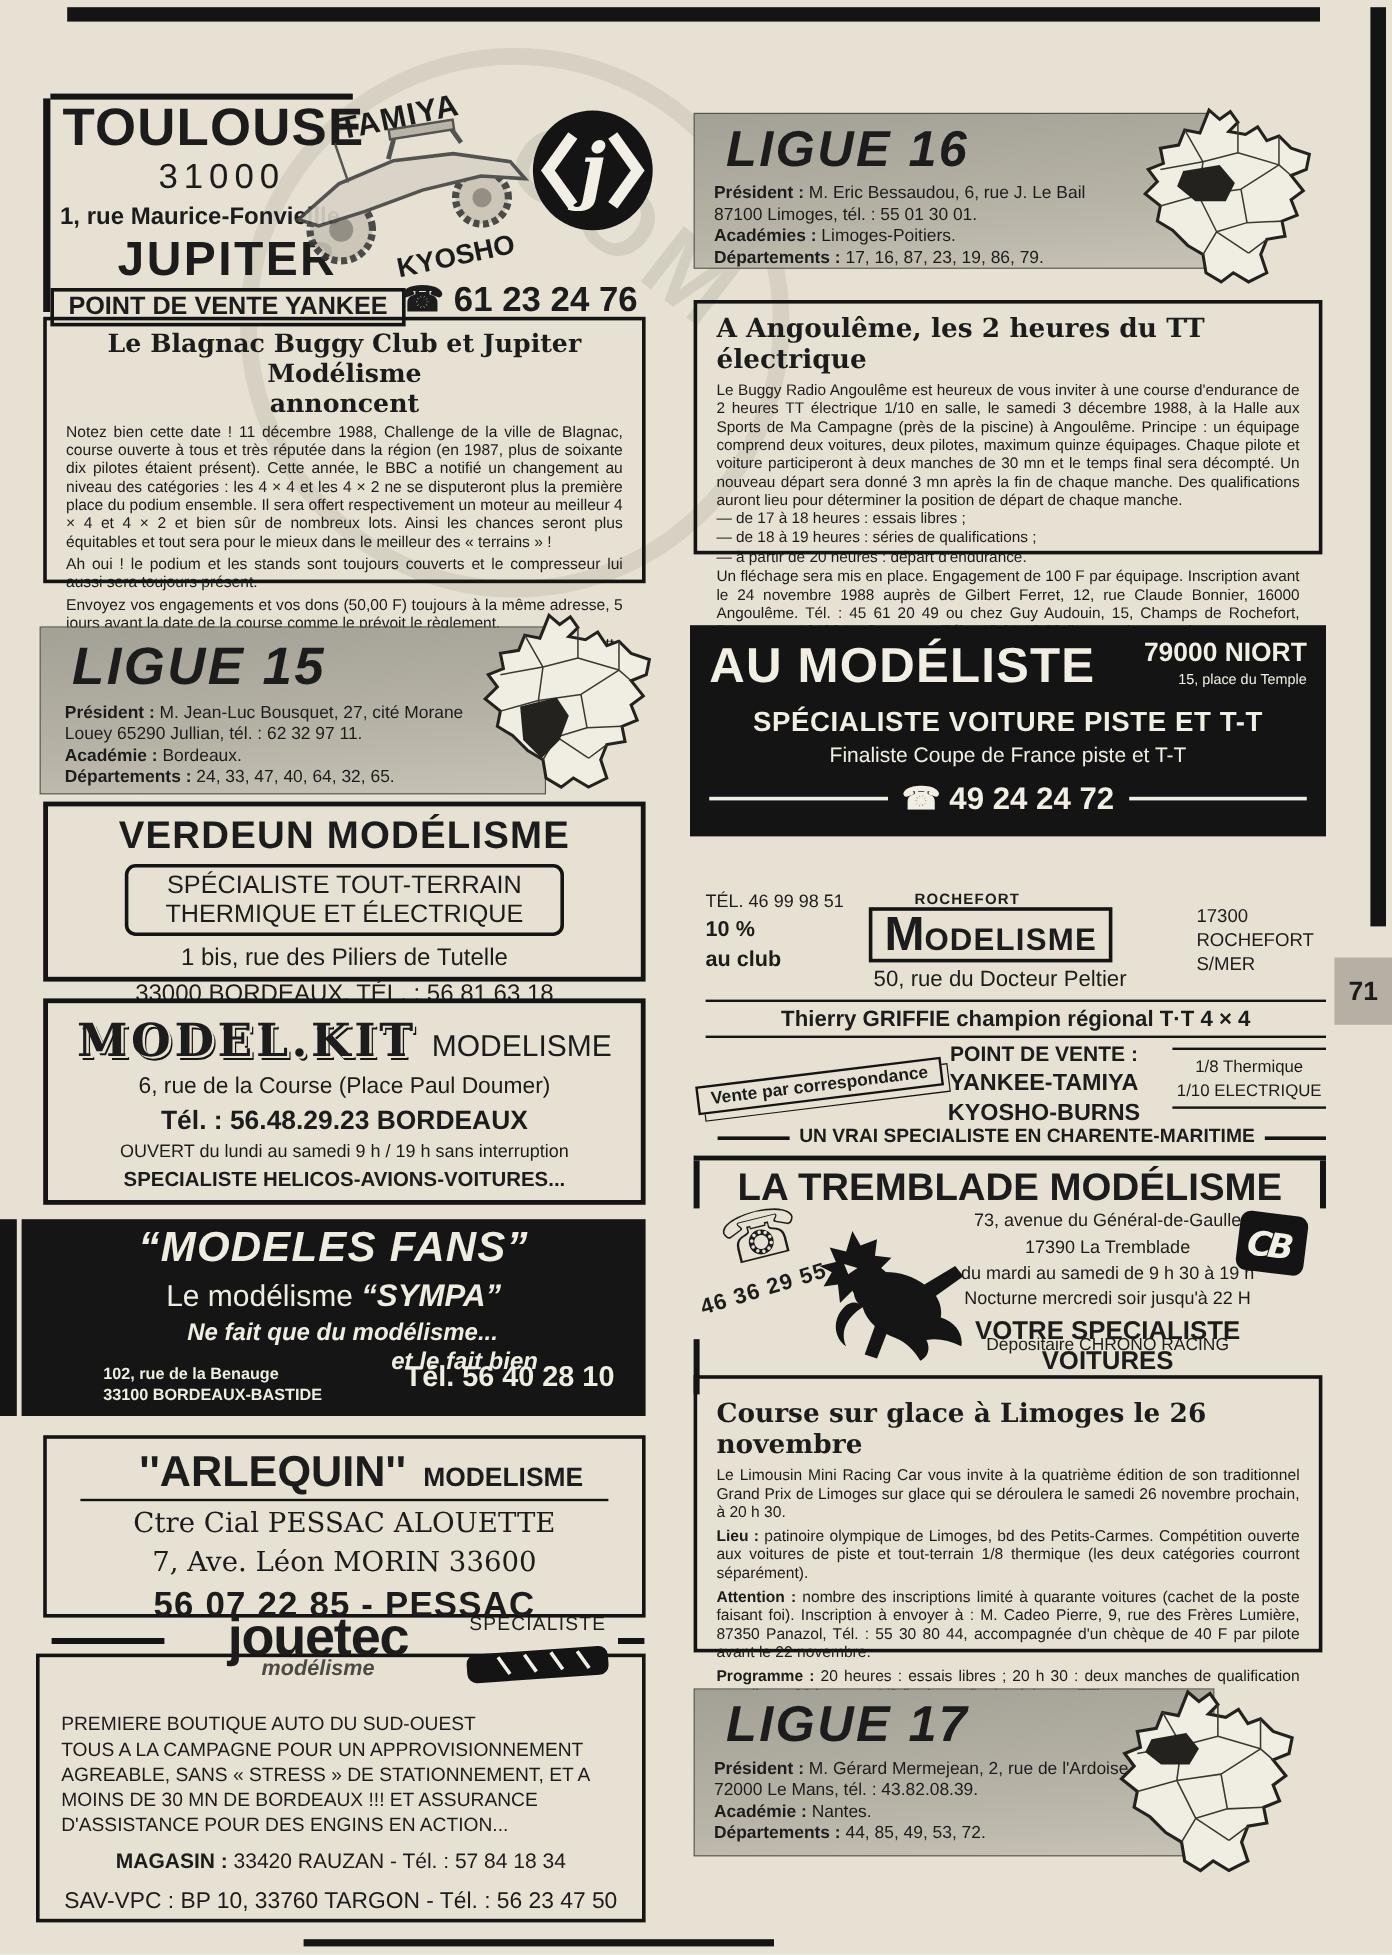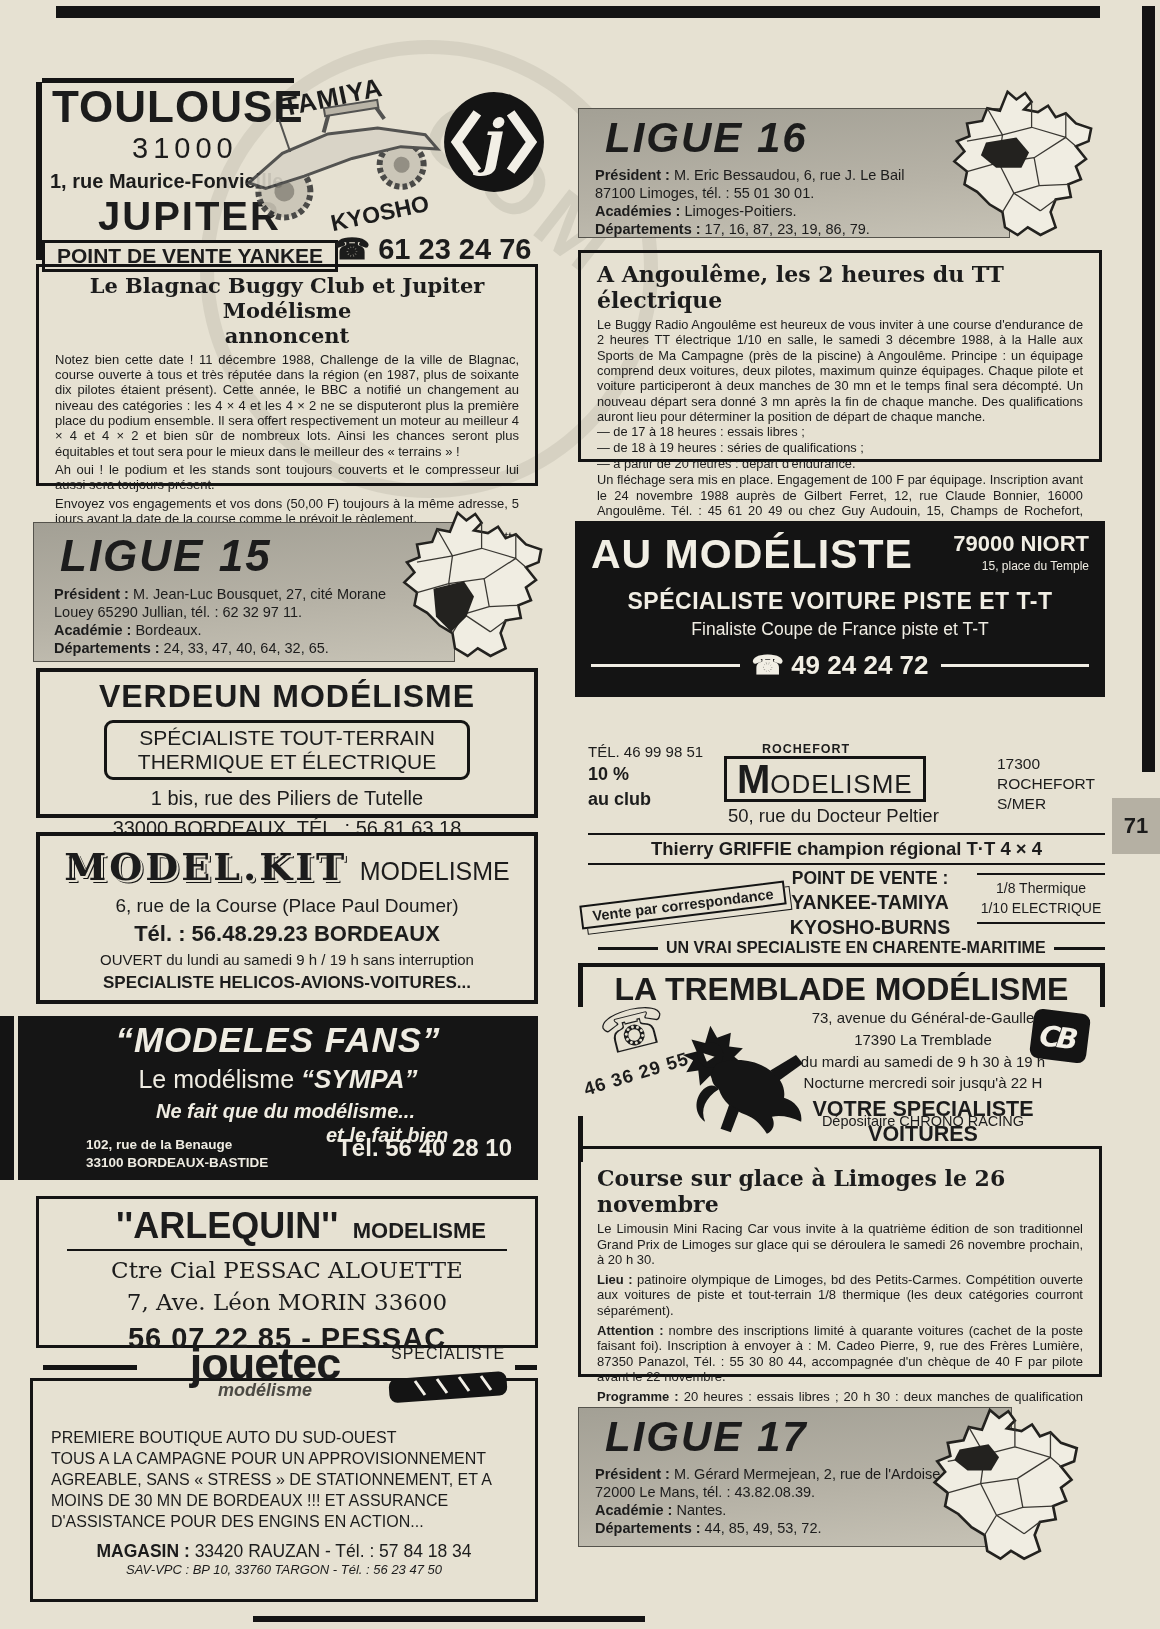--- a/index.html
+++ b/index.html
@@ -42,21 +42,21 @@
            padding:6px 16px;box-sizing:border-box;}
   .blag-title{font-family:"DejaVu Serif",serif;font-weight:bold;font-size:21px;text-align:center;line-height:1.2;}
   .blag-p{font-size:13px;line-height:1.18;text-align:justify;margin-top:3px;}
 
   .ligue{background:linear-gradient(175deg,#a3a095 0%,#b6b2a6 60%,#c6c2b5 100%);
          border:1px solid #55534c;}
   .ligue-title{font-size:44px;font-weight:bold;font-style:italic;letter-spacing:2px;margin:8px 0 0 26px;}
   .ligue-info{margin:4px 0 0 20px;font-size:14.5px;line-height:1.25;}
   #ligue15{left:33px;top:522px;width:420px;height:138px;}
   #map15{left:398px;top:500px;width:152px;height:170px;}
-  #ligue16{left:578px;top:108px;width:430px;height:128px;}
+  #ligue16{left:578px;top:94px;width:430px;height:128px;}
   #map16{left:948px;top:80px;width:152px;height:168px;}
   #ligue17{left:578px;top:1407px;width:432px;height:138px;}
   #map17{left:928px;top:1390px;width:158px;height:190px;}
   .frmap .out{fill:#f0ede2;stroke:#23221f;stroke-width:2;}
   .frmap .inner{fill:none;stroke:#3a3833;stroke-width:1;}
   .frmap .hl{fill:#23221f;}
 
   #verdeun{left:36px;top:668px;width:502px;height:150px;border:4px solid #141414;
            box-sizing:border-box;text-align:center;}
   .verd-title{margin-top:6px;font-size:32px;font-weight:bold;letter-spacing:1px;}
@@ -96,21 +96,21 @@
   #jouetec{left:30px;top:1378px;width:508px;height:224px;border:3.5px solid #141414;box-sizing:border-box;}
   .jt-rule-l{position:absolute;left:10px;top:-16px;width:94px;height:5px;background:#141414;}
   .jt-rule-r{position:absolute;right:-2px;top:-16px;width:22px;height:5px;background:#141414;}
   .jt-logowrap{position:absolute;left:112px;top:-40px;width:240px;text-align:center;}
   .jt-logo{font-size:45px;font-weight:bold;letter-spacing:-1px;line-height:1;}
   .jt-sub{font-size:18px;font-weight:bold;font-style:italic;color:#4c4a44;margin-top:-6px;}
   .jt-spec{position:absolute;left:358px;top:-36px;font-size:16px;letter-spacing:1px;}
   .jt-badge{position:absolute;left:352px;top:-14px;width:130px;height:40px;}
   .jt-body{padding:46px 14px 0 18px;font-size:16px;line-height:1.32;}
   .jt-mag{text-align:center;font-size:17.5px;margin-top:8px;}
-  .jt-sav{text-align:center;font-size:13px;margin-top:0;font-style:italic;}
+  .jt-sav{text-align:center;font-size:19px;margin-top:12px;}
 
   
   #angouleme{left:578px;top:250px;width:524px;height:212px;border:3px solid #141414;
              padding:8px 16px;box-sizing:border-box;}
   .ser-title{font-family:"DejaVu Serif",serif;font-weight:bold;font-size:22px;}
   .body-p{font-size:12.8px;line-height:1.2;text-align:justify;margin-top:4px;}
   .sched{font-size:12.8px;line-height:1.25;}
 
   #aumodeliste{left:575px;top:521px;width:530px;height:176px;background:#141414;color:#f1eee4;
                padding:10px 16px;box-sizing:border-box;}
@@ -126,21 +126,21 @@
   .am-phone{font-size:26px;font-weight:bold;white-space:nowrap;}
 
   #rochefort{left:588px;top:742px;width:517px;height:186px;}
   .ro-row1{display:flex;border-bottom:2.5px solid #141414;padding-bottom:6px;}
   .ro-c1{width:136px;font-size:15px;line-height:1.35;}
   .ro-c1 .d{font-size:18px;font-weight:bold;}
   .ro-c2{flex:1;}
   .ro-rlabel{font-size:12.5px;font-weight:bold;letter-spacing:1px;margin-left:38px;}
   .ro-logobox{display:inline-block;border:3.5px solid #141414;padding:0 10px;line-height:1;}
   .ro-m{font-size:40px;font-weight:bold;}
-  .ro-rest{font-size:26px;font-weight:normal;letter-spacing:1px;}
+  .ro-rest{font-size:26px;font-weight:bold;letter-spacing:1px;}
   .ro-addr{font-size:18.5px;margin-top:3px;margin-left:4px;}
   .ro-c3{width:108px;font-size:15.5px;line-height:1.3;padding-top:12px;}
   .ro-row2{text-align:center;font-size:18.5px;font-weight:bold;padding:3px 0;
            border-bottom:2.5px solid #141414;}
   .ro-row3{position:relative;height:92px;}
   .ro-stamp{position:absolute;left:-8px;top:28px;transform:rotate(-7deg);border:2.5px solid #141414;
             padding:2px 10px;font-size:14.5px;font-weight:bold;background:#e6e1d2;
             box-shadow:5px 6px 0 -1px #e6e1d2,5px 6px 0 0 #141414;white-space:nowrap;}
   .ro-pos{position:absolute;left:176px;top:2px;width:212px;text-align:center;line-height:1.3;}
   .ro-pos .l0{font-size:17.5px;font-weight:bold;}

